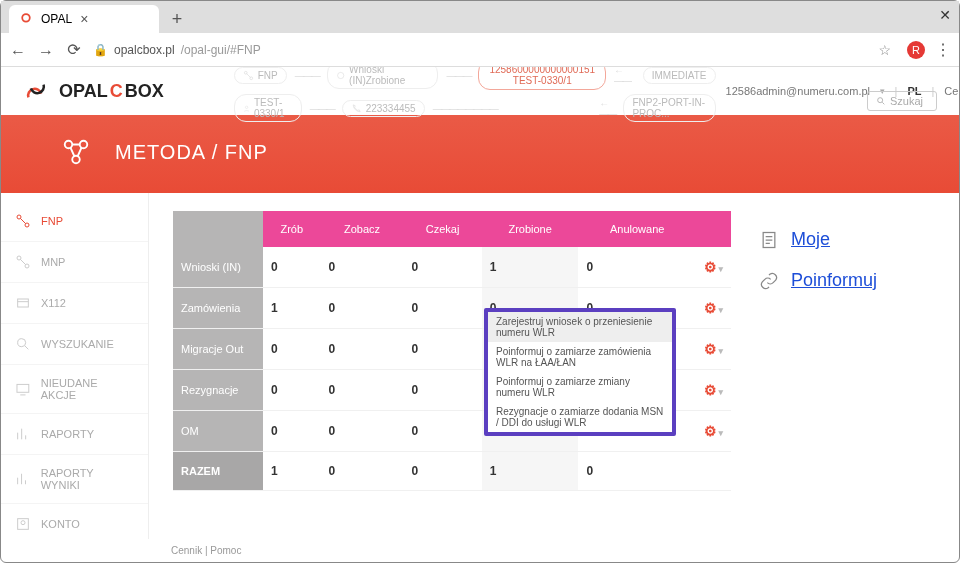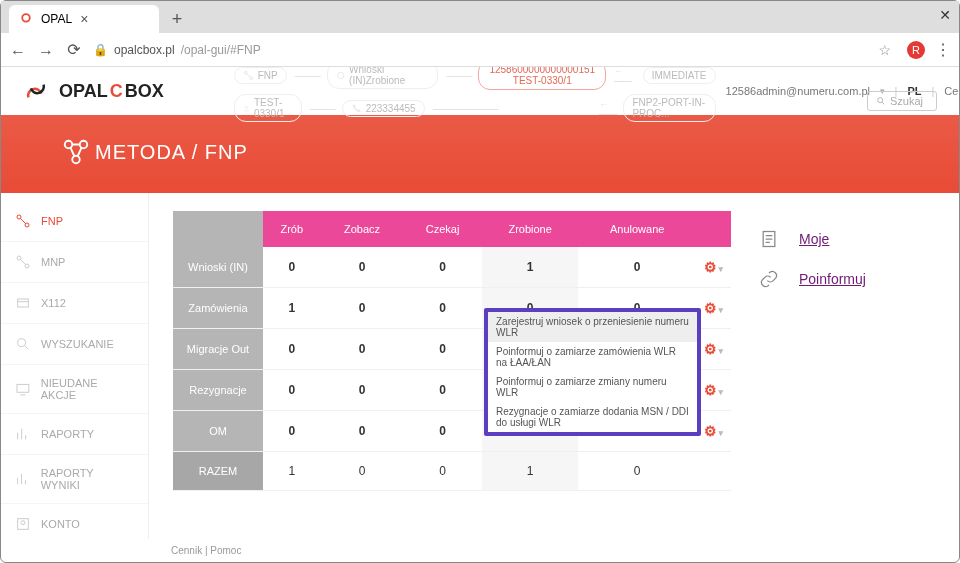--- a/index.html
+++ b/index.html
@@ -36,53 +36,53 @@
   .chip.center { border-color:#f3a79a; color:#e06a56; text-align:center; line-height:1.1; padding:3px 10px; }
   .arrow { color:#ddd; font-size:10px; letter-spacing:-2px; }
 
   .topright { display:flex; align-items:center; gap:10px; font-size:11px; color:#777; }
   .topright .sep { color:#ccc; }
   .pl { font-weight:bold; color:#333; }
   .searchbox { border:1px solid #ccc; border-radius:3px; padding:3px 8px; font-size:11px; color:#aaa; width:70px; text-align:right; display:flex; align-items:center; gap:4px; }
   .searchbox svg{width:10px;height:10px;}
 
   
-  .banner { background:linear-gradient(#ea5a46,#e84b36); color:#fff; padding:22px 40px 26px 60px; display:flex; align-items:center; gap:4px; }
+  .banner { background:linear-gradient(#ea5a46,#e84b36); color:#fff; padding:22px 40px 26px 60px; display:flex; align-items:center; gap:24px; }
   .banner svg { width:30px; height:30px; stroke:#fff; fill:none; }
   .banner h1 { font-size:20px; font-weight:normal; letter-spacing:1px; }
 
   
   .main { flex:1; display:flex; overflow:hidden; background:#fff; }
   .sidebar { width:148px; border-right:1px solid #eee; padding-top:8px; }
   .sb-item { display:flex; align-items:center; gap:10px; padding:12px 14px; font-size:11px; color:#aaa; border-bottom:1px solid #f4f4f4; }
   .sb-item.active { color:#e84b36; }
   .sb-item svg { width:16px; height:16px; }
 
   .content { flex:1; display:flex; gap:24px; padding:18px 24px 4px 24px; }
   .tablewrap { flex:1; }
   table { width:100%; border-collapse:collapse; font-size:12px; }
   thead th { background:#ec4899; color:#fff; font-weight:normal; padding:12px 4px; font-size:11px; }
   thead th:first-child { background:#b6b5b5; width:90px; }
-  tbody td { text-align:center; padding:12px 8px; border-bottom:1px solid #f0f0f0; color:#333; font-weight:bold; font-size:12px; }
+  tbody td { padding:12px 8px; border-bottom:1px solid #f0f0f0; color:#333; font-weight:bold; font-size:12px; }
   tbody td:first-child { background:#b6b5b5; color:#fff; font-weight:normal; font-size:11px; }
-  tbody tr.total td { font-weight:normal; }
+  tbody tr.total td { font-weight:bold; }
   tbody tr.total td:first-child { background:#a8a7a7; }
   .col-done { background:#f6f6f6; }
   td.gearcell { width:34px; }
   .gear { color:#e84b36; font-size:14px; }
   .gear .caret { color:#bbb; font-size:9px; margin-left:2px; }
 
   
   .rightpanel { width:180px; padding-top:8px; }
-  .rp-item { display:flex; align-items:center; gap:20px; padding:10px 4px; font-size:14px; color:#701a75; }
+  .rp-item { display:flex; align-items:center; gap:12px; padding:10px 4px; font-size:18px; color:#1d4ed8; }
   .rp-item svg { width:20px; height:20px; stroke:#888; fill:none; }
   .rp-item span { text-decoration:underline; }
 
   
-  .dropdown { position:absolute; left:483px; top:307px; background:#fff; border:4px solid #5b3fc0; border-radius:2px; font-size:10px; color:#555; z-index:50; width:217px; }
+  .dropdown { position:absolute; left:483px; top:307px; background:#fff; border:4px solid #5b3fc0; border-radius:2px; font-size:10px; color:#555; z-index:50; width:192px; }
   .dropdown div { padding:4px 8px; }
   .dropdown div:first-child { background:#eee; }
 
   .footer { font-size:10px; color:#999; padding:6px 0 6px 170px; }
 </style>
 </head>
 <body>
 
 <div class="browser">
 

